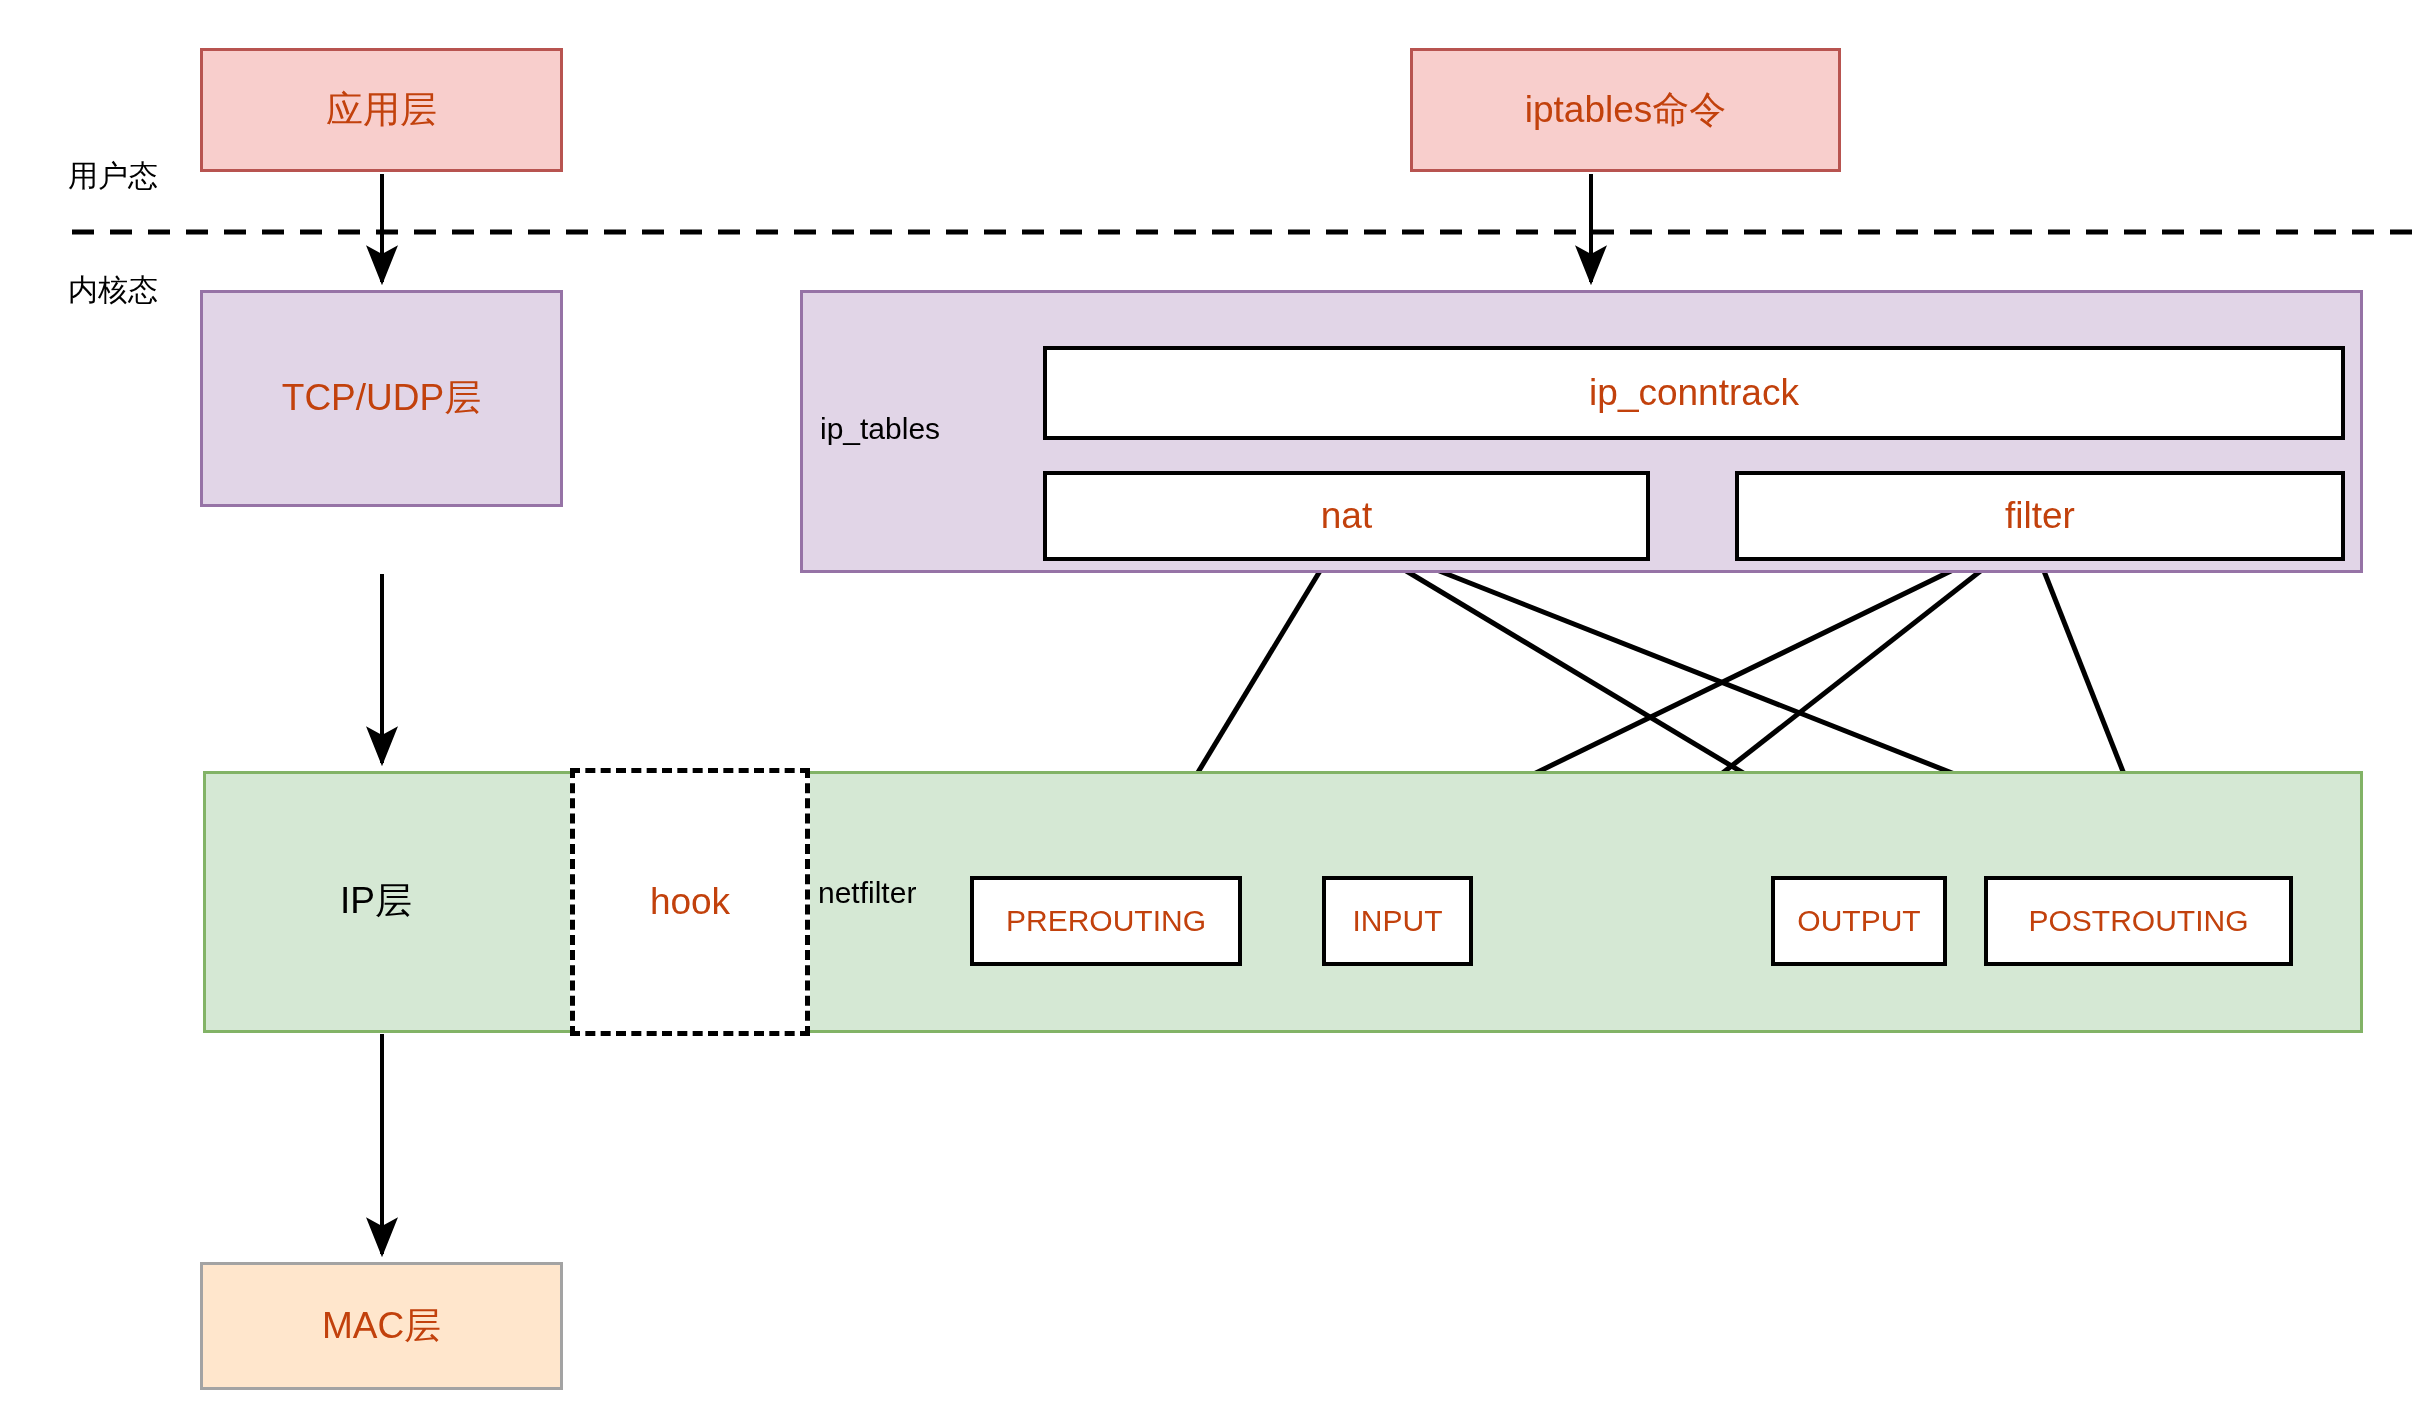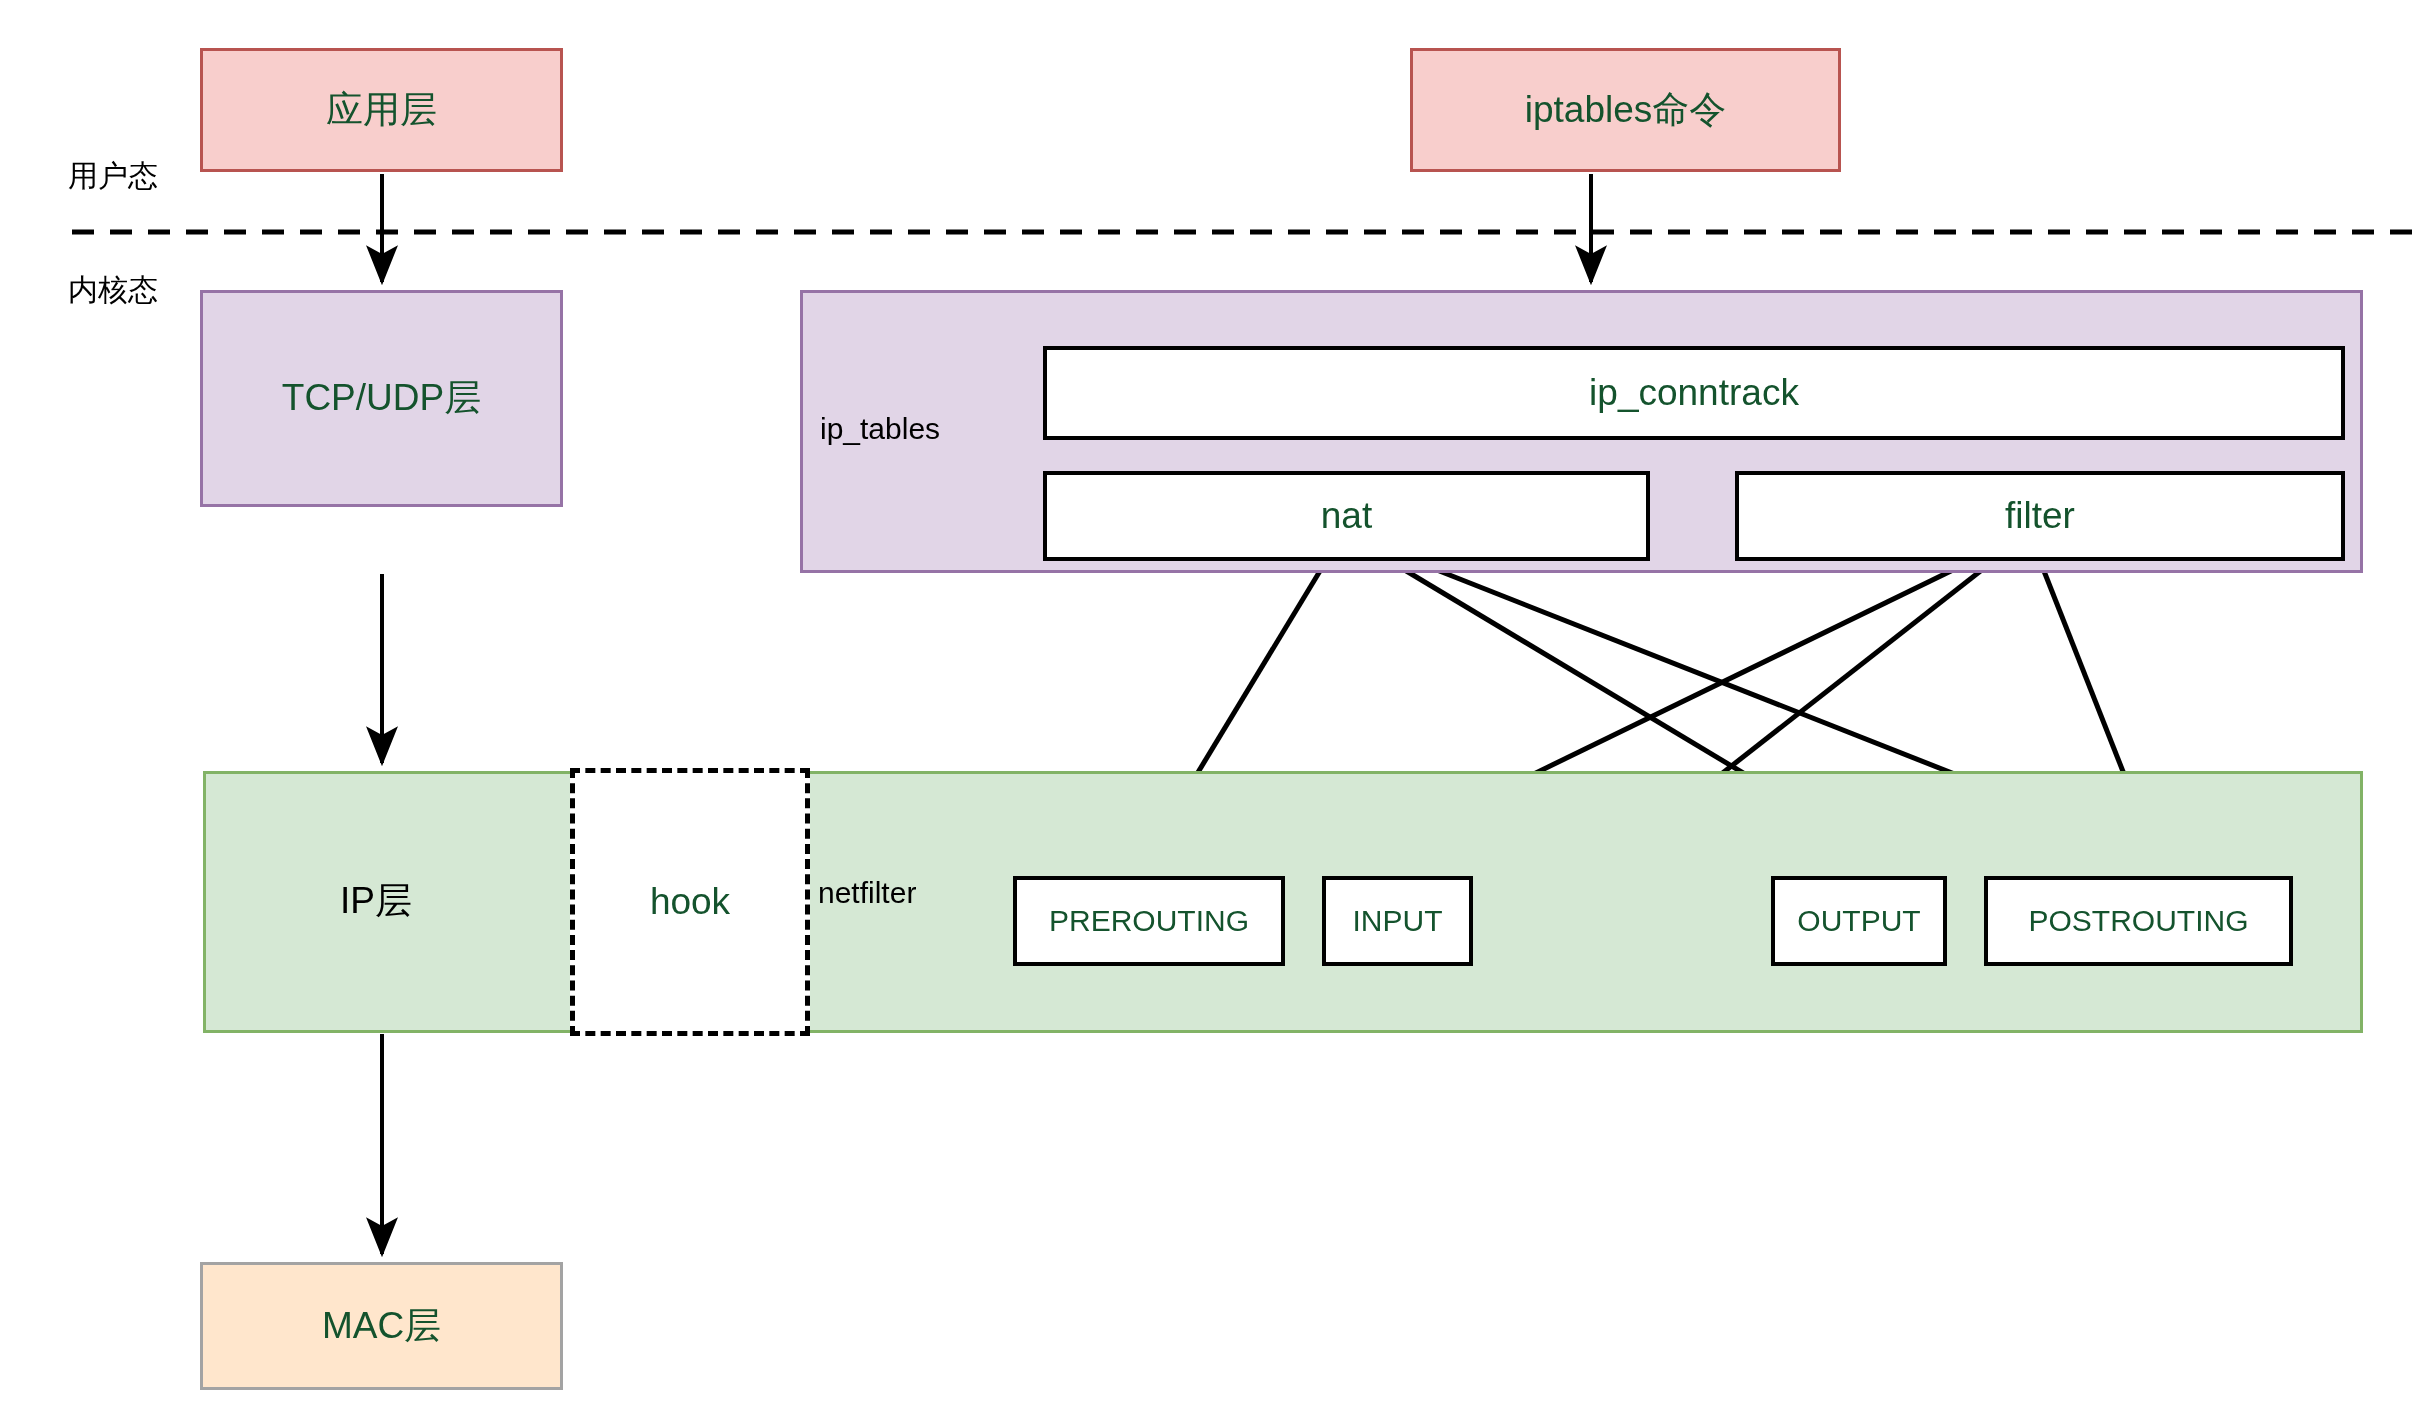--- a/index.html
+++ b/index.html
@@ -9,21 +9,21 @@
     position:relative;
     width:2416px;height:1423px;
     background:#ffffff;
     overflow:hidden;
   }
   .box{
     position:absolute;
     box-sizing:border-box;
     display:flex;align-items:center;justify-content:center;
     text-align:center;
-    color:#14532d;
+    color:#c2410c;
     line-height:1.2;
   }
   .lbl{
     position:absolute;
     color:#000000;
     white-space:nowrap;
   }
   
   .pink   {background:#f8cecc;border:3px solid #b85450;}
   .purple {background:#e1d5e7;border:3px solid #9673a6;}
@@ -98,20 +98,20 @@
   <div class="box white fs-lg" style="left:1735px;top:443px;width:610px;height:90px;">filter</div>
 
   <div class="box green" style="left:203px;top:771px;width:2160px;height:262px;"></div>
 
   <div class="lbl fs-lg" style="left:340px;top:876px;">IP层</div>
 
   <div class="box dashedbox fs-lg" style="left:570px;top:768px;width:240px;height:268px;">hook</div>
 
   <div class="region-label fs-md" style="left:818px;top:876px;">netfilter</div>
 
-  <div class="box white fs-md" style="left:1013px;top:848px;width:272px;height:90px;">PREROUTING</div>
+  <div class="box white fs-md" style="left:970px;top:848px;width:272px;height:90px;">PREROUTING</div>
   <div class="box white fs-md" style="left:1322px;top:848px;width:151px;height:90px;">INPUT</div>
   <div class="box white fs-md" style="left:1771px;top:848px;width:176px;height:90px;">OUTPUT</div>
   <div class="box white fs-md" style="left:1984px;top:848px;width:309px;height:90px;">POSTROUTING</div>
 
   <div class="box orange fs-lg" style="left:200px;top:1262px;width:363px;height:128px;">MAC层</div>
 
 </div>
 
 </body></html>

